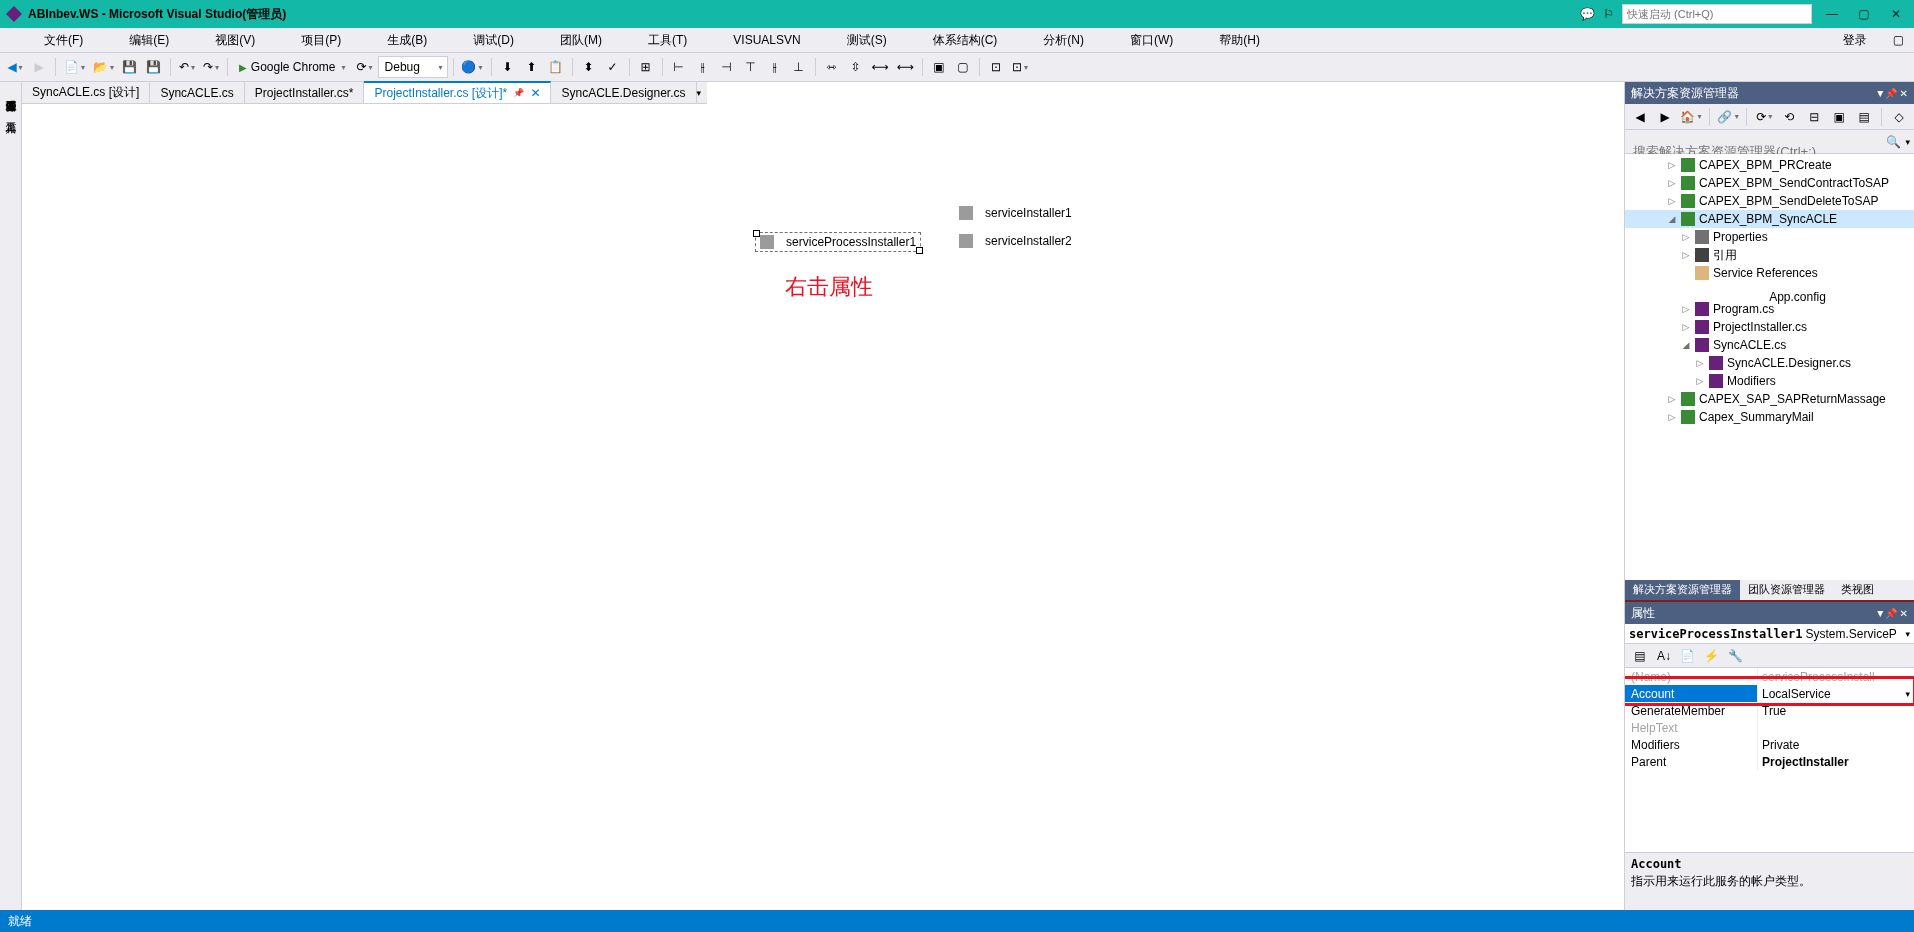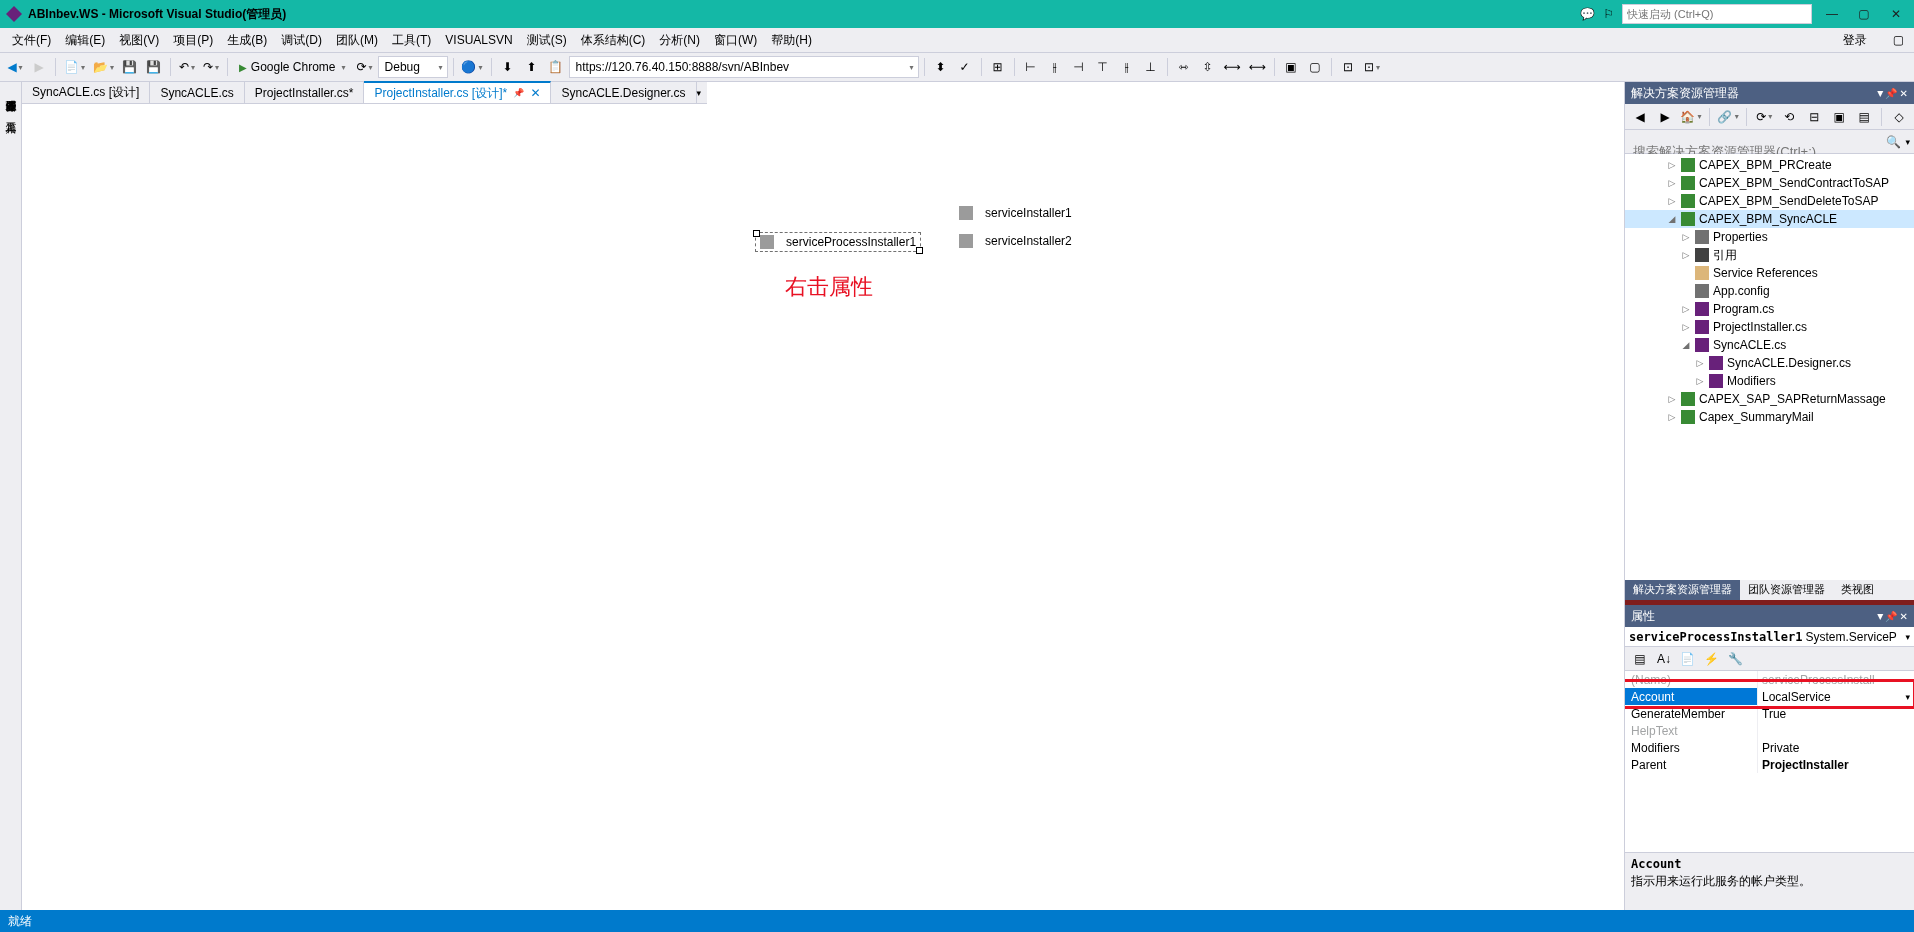--- a/index.html
+++ b/index.html
@@ -5,21 +5,21 @@
 * { margin: 0; padding: 0; box-sizing: border-box; font-family: "Microsoft YaHei", "Segoe UI", sans-serif; font-size: 12px; }
 body { background: #eeeef2; width: 1914px; height: 932px; overflow: hidden; display: flex; flex-direction: column; }
 .titlebar { height: 28px; background: #14b8a6; display: flex; align-items: center; padding: 0 6px; }
 .vs-logo { width: 16px; height: 16px; background: #68217a; margin-right: 6px; clip-path: polygon(0 50%, 50% 0, 100% 50%, 50% 100%); }
 .title-text { font-weight: bold; flex: 0 0 auto; }
 .titlebar-right { margin-left: auto; display: flex; align-items: center; gap: 8px; }
 .quick-launch { width: 190px; height: 20px; border: 1px solid #cccedb; background: #fff; padding: 0 20px 0 4px; position: relative; font-size: 11px; }
 .quick-launch::after { content: ""; position: absolute; right: 4px; top: 2px; width: 12px; height: 12px; border: 1px solid #717171; border-radius: 50%; }
 .win-btn { width: 24px; height: 20px; display: flex; align-items: center; justify-content: center; color: #1e1e1e; cursor: default; }
 .menubar { height: 24px; display: flex; align-items: center; padding-left: 6px; gap: 2px; }
-.menu-item { padding: 2px 6px; cursor: default; }
+.menu-item { padding: 2px 6px; cursor: default; margin-left: 32px; }
 .menubar-right { margin-left: auto; display: flex; align-items: center; gap: 26px; padding-right: 10px; }
 .toolbar { height: 30px; background: #eeeef2; border-top: 1px solid #cccedb; border-bottom: 1px solid #cccedb; display: flex; align-items: center; padding: 0 4px; gap: 2px; }
 .tb-btn { height: 22px; min-width: 22px; display: flex; align-items: center; justify-content: center; padding: 0 3px; cursor: default; }
 .tb-sep { width: 1px; height: 18px; background: #cccedb; margin: 0 3px; }
 .tb-drop::after { content: "▾"; font-size: 8px; margin-left: 2px; color: #717171; }
 .start-btn { display: flex; align-items: center; gap: 4px; padding: 0 6px; }
 .start-btn::before { content: "▶"; color: #388a34; font-size: 10px; }
 .config-sel { height: 22px; border: 1px solid #cccedb; background: #fff; padding: 0 16px 0 6px; min-width: 70px; position: relative; font-size: 11px; display: flex; align-items: center; }
 .config-sel::after { content: "▾"; position: absolute; right: 4px; font-size: 8px; color: #717171; }
 .url-box { height: 22px; border: 1px solid #cccedb; background: #fff; padding: 0 6px; width: 350px; font-size: 11px; display: flex; align-items: center; position: relative; }
@@ -53,21 +53,21 @@
 .node-icon { width: 14px; height: 14px; display: inline-block; }
 .ni-cs { background: #388a34; }
 .ni-csharp { background: #68217a; }
 .ni-folder { background: #dcb67a; }
 .ni-wrench { background: #717171; }
 .ni-config { background: #717171; }
 .ni-ref { background: #414141; }
 .panel-tabs { display: flex; background: #eeeef2; height: 20px; }
 .panel-tab { padding: 2px 8px; font-size: 11px; cursor: default; }
 .panel-tab.active { background: #4d6082; color: #fff; }
-.props-panel { display: flex; flex-direction: column; border-top: 5px solid #7f1d1d; height: 310px; }
+.props-panel { display: flex; flex-direction: column; border-top: 2px solid #7f1d1d; height: 310px; }
 .props-obj { height: 20px; border-bottom: 1px solid #cccedb; display: flex; align-items: center; padding: 0 4px; font-size: 11px; background: #fff; }
 .props-obj b { font-family: Consolas, monospace; }
 .props-toolbar { height: 24px; border-bottom: 1px solid #cccedb; display: flex; align-items: center; padding: 0 4px; gap: 2px; }
 .props-grid { flex: 1; background: #fff; overflow: hidden; position: relative; }
 .prop-row { display: flex; height: 17px; font-size: 11px; font-family: Consolas, monospace; }
 .prop-name { width: 133px; padding-left: 6px; border-right: 1px solid #eeeef2; display: flex; align-items: center; }
 .prop-val { flex: 1; padding-left: 4px; display: flex; align-items: center; }
 .prop-row.selected .prop-name { background: #0078d7; color: #fff; }
 .prop-row.disabled { color: #a2a4a5; }
 .highlight-box { position: absolute; border: 3px solid #e81123; pointer-events: none; }
@@ -119,23 +119,20 @@
   <div class="tb-btn tb-drop">⟳</div>
   <div class="config-sel">
       <span>Debug</span>
     </div>
   <div class="tb-sep"></div>
   <div class="tb-btn tb-drop">🔵</div>
   <div class="tb-sep"></div>
   <div class="tb-btn">⬇</div>
   <div class="tb-btn">⬆</div>
   <div class="tb-btn">📋</div>
-  <div class="url-box">
-      <span>https://120.76.40.150:8888/svn/ABInbev</span>
-    </div>
   <div class="tb-sep"></div>
   <div class="tb-btn">⬍</div>
   <div class="tb-btn">✓</div>
   <div class="tb-sep"></div>
   <div class="tb-btn">⊞</div>
   <div class="tb-sep"></div>
   <div class="tb-btn">⊢</div>
   <div class="tb-btn">⫲</div>
   <div class="tb-btn">⊣</div>
   <div class="tb-btn">⊤</div>
@@ -253,21 +250,21 @@
         <div class="tree-node" style="padding-left: 56px;">
           <span class="expander">▷</span>
           <span class="node-icon ni-ref"></span>
           <span>引用</span>
         </div>
         <div class="tree-node" style="padding-left: 56px;">
           <span class="expander"></span>
           <span class="node-icon ni-folder"></span>
           <span>Service References</span>
         </div>
-        <div class="tree-node" style="padding-left: 56px;">
+        <div class="tree-node" style="padding-left: 56px; flex-direction: column;">
           <span class="expander"></span>
           <span class="node-icon ni-config"></span>
           <span>App.config</span>
         </div>
         <div class="tree-node" style="padding-left: 56px;">
           <span class="expander">▷</span>
           <span class="node-icon ni-csharp"></span>
           <span>Program.cs</span>
         </div>
         <div class="tree-node" style="padding-left: 56px;">

